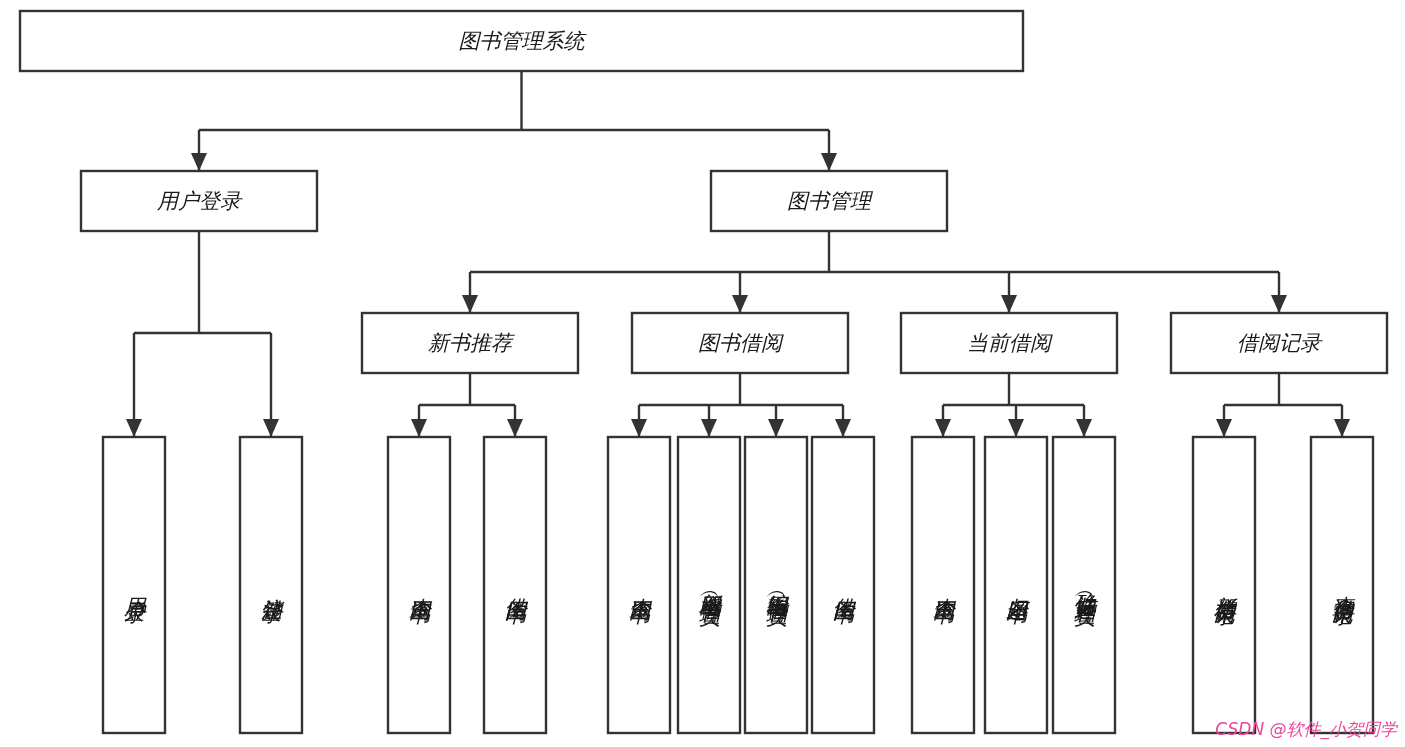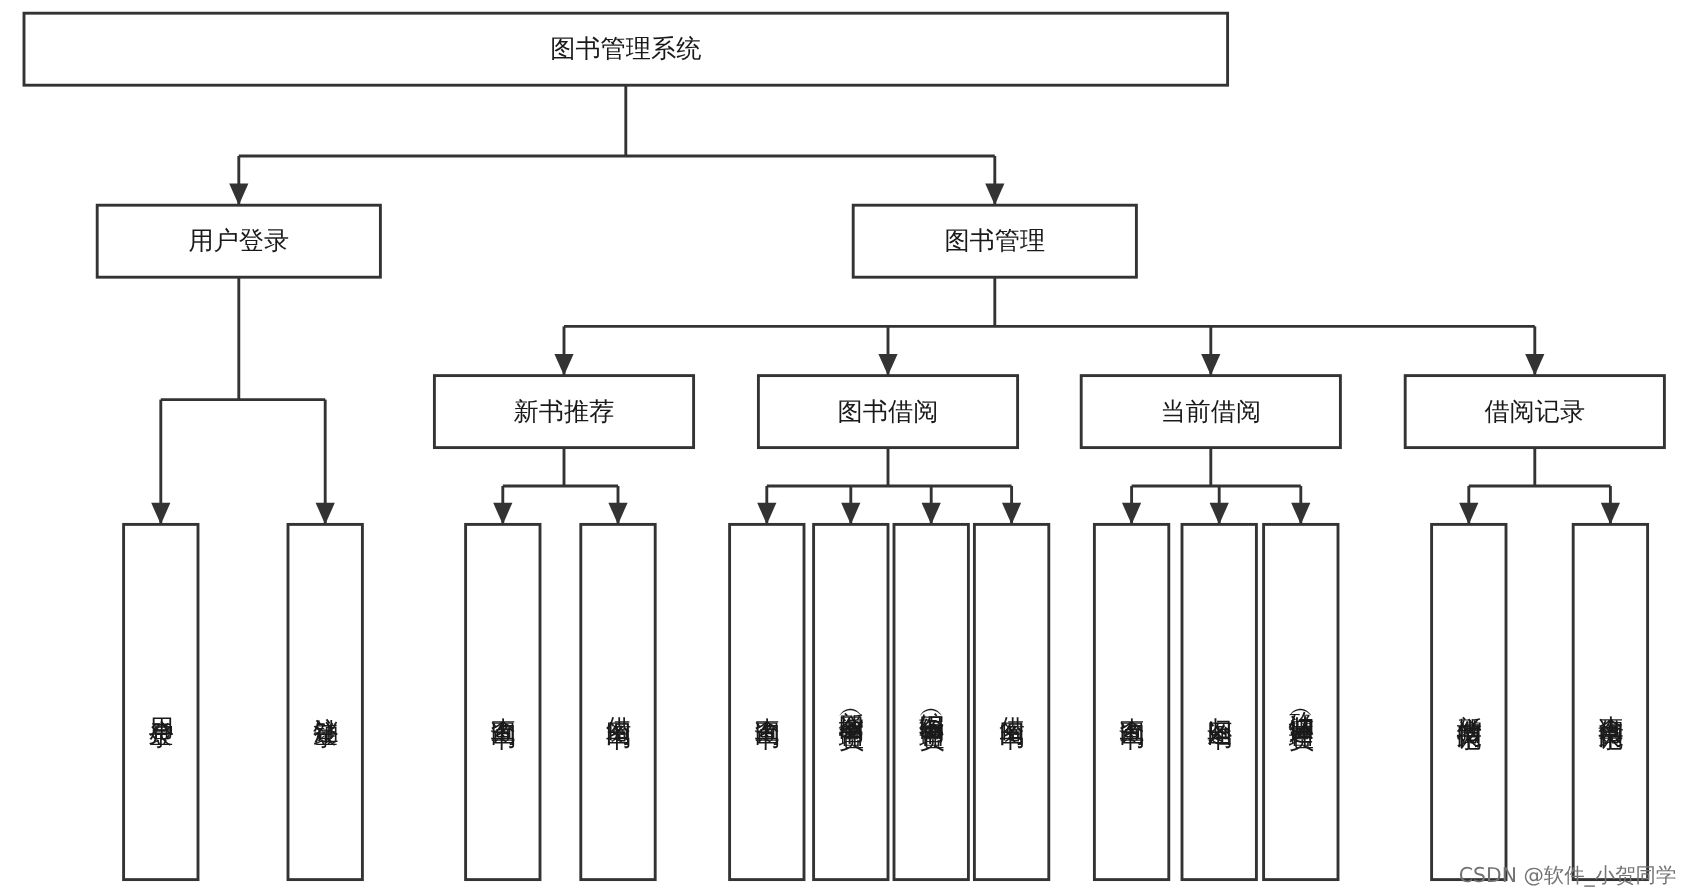--- a/index.html
+++ b/index.html
@@ -11,20 +11,21 @@
     width: 1405px;
     height: 747px;
     font-family: "DejaVu Sans", "Liberation Sans", sans-serif;
     overflow: hidden;
     position: relative;
   }
   #diagram-root {
     position: relative;
     width: 1405px;
     height: 747px;
+    font-style: italic;
   }
   svg#tree-svg {
     position: absolute;
     left: 0;
     top: 0;
     width: 1405px;
     height: 747px;
   }
   .node-box {
     fill: #ffffff;
@@ -62,21 +63,21 @@
     justify-content: center;
     pointer-events: none;
     line-height: 1;
   }
   .watermark {
     position: absolute;
     right: 8px;
     bottom: 6px;
     font-family: "DejaVu Sans", "Liberation Sans", sans-serif;
     font-size: 17px;
-    color: #737373;
+    color: #ec4899;
     white-space: nowrap;
   }
 </style>
 </head>
 <body>
 
 <div id="diagram-root">
 
   <svg id="tree-svg" viewBox="0 0 1405 747">
     <defs></defs>

